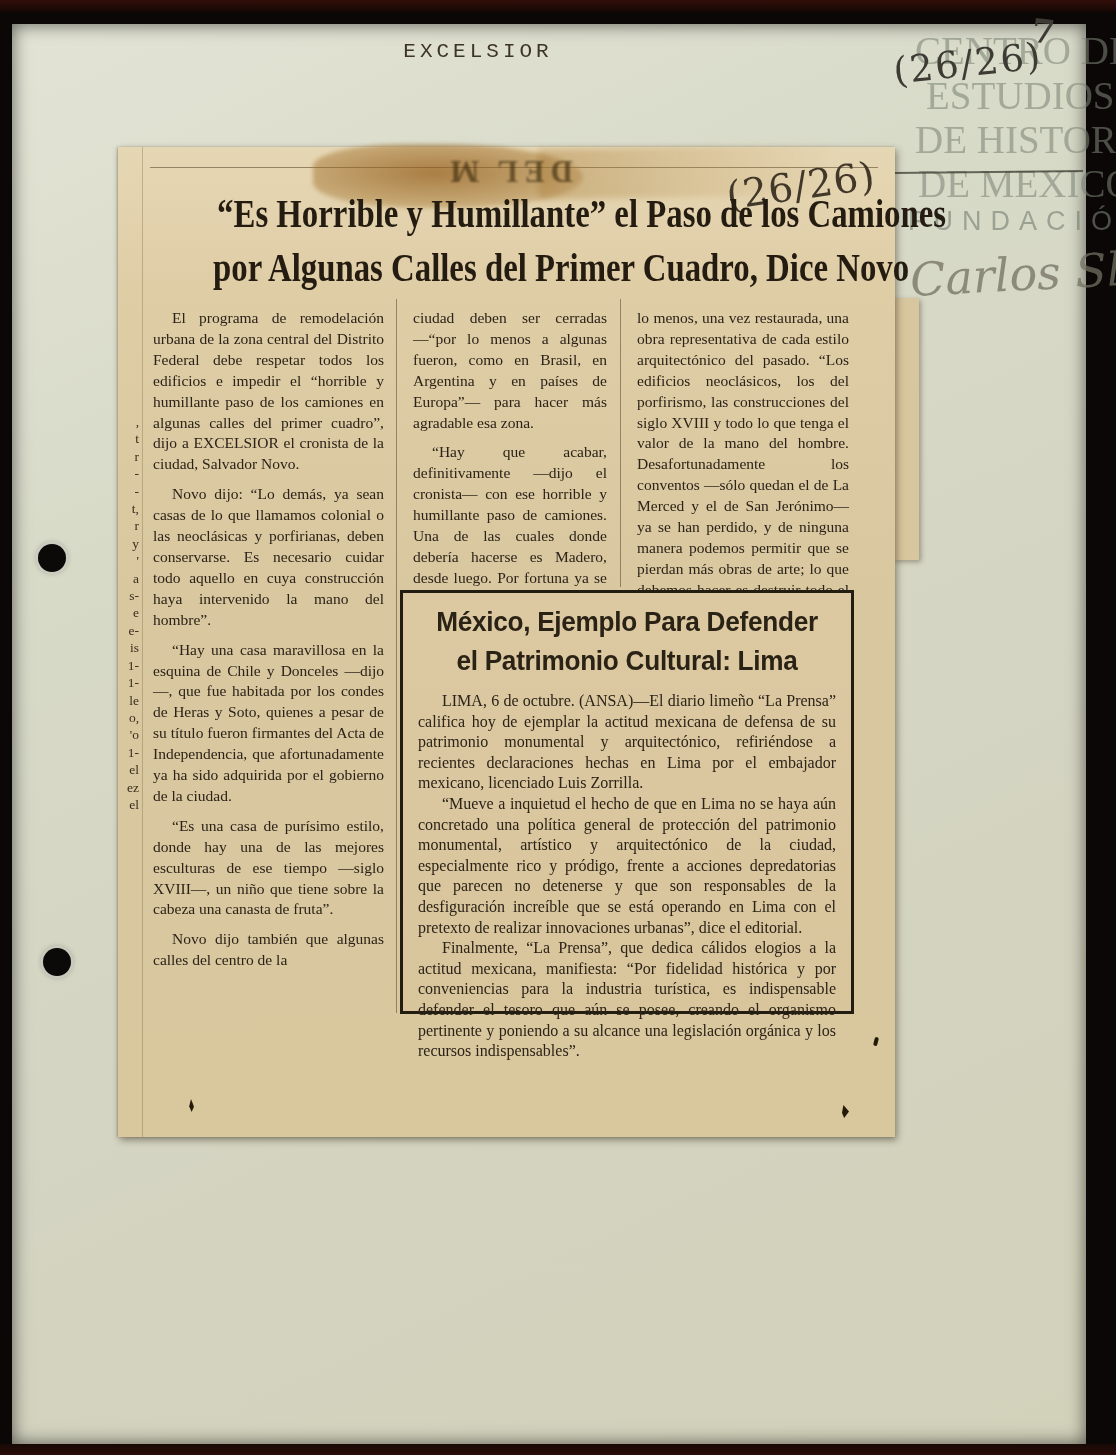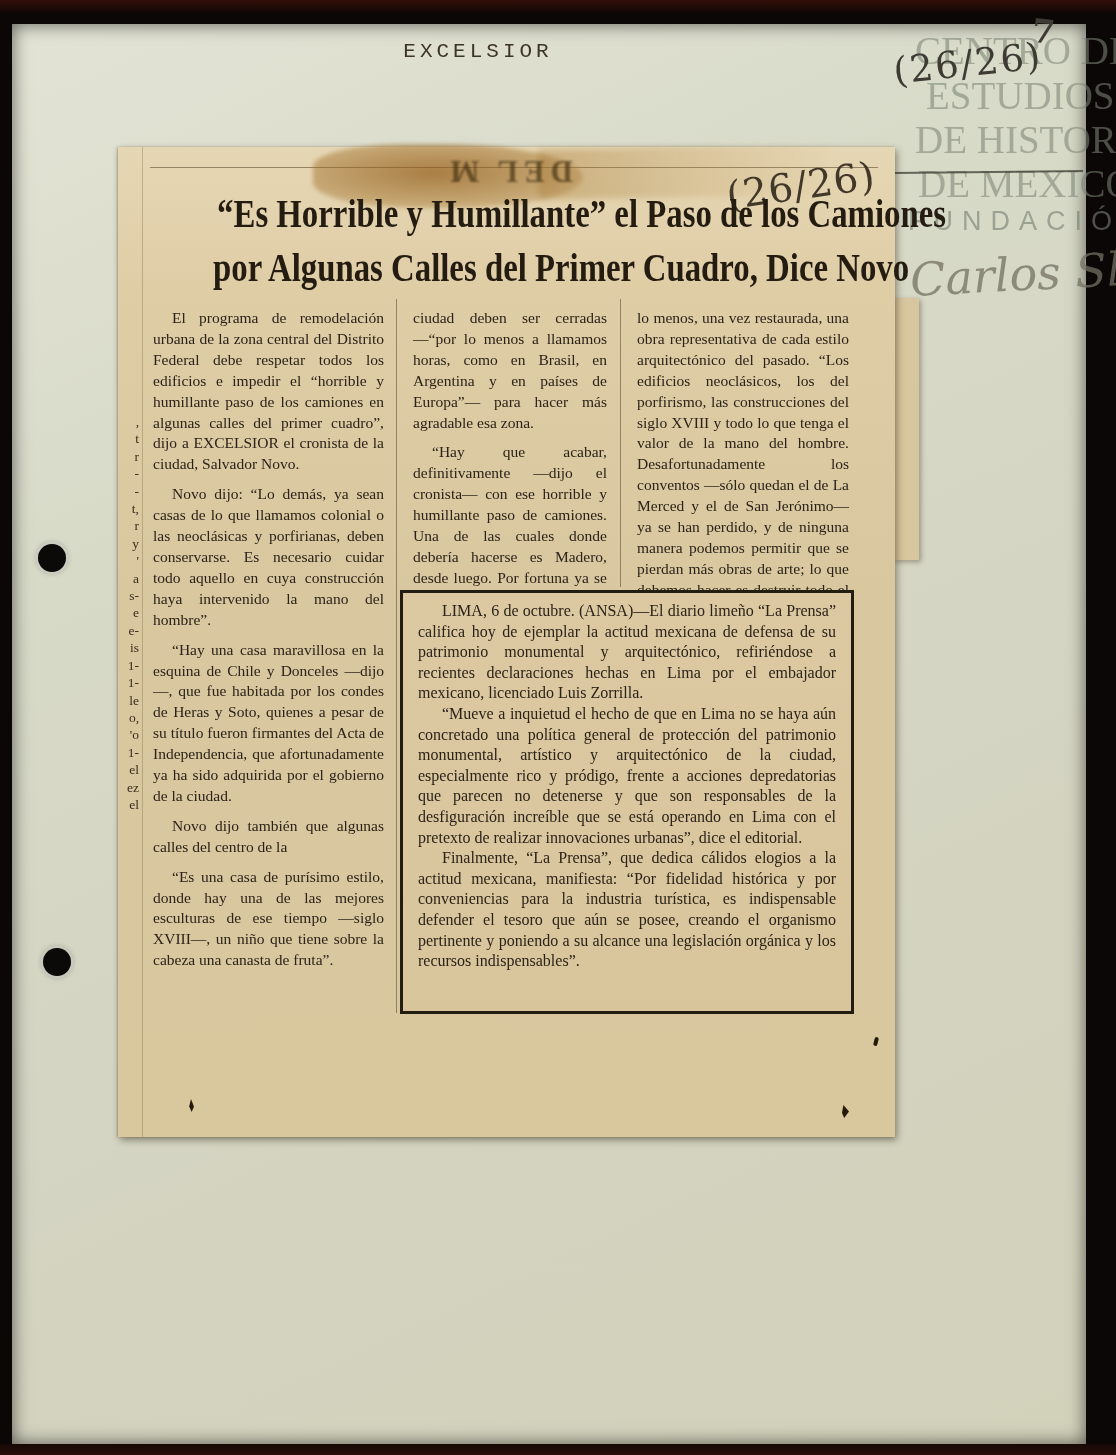--- a/index.html
+++ b/index.html
@@ -152,35 +152,39 @@
 'o
 1-
 el
 ez
 el</div>
 
     <div class="col col1">
       <p>El programa de remodelación urbana de la zona central del Distrito Federal debe respetar todos los edificios e impedir el “horrible y humillante paso de los camiones en algunas calles del primer cuadro”, dijo a EXCELSIOR el cronista de la ciudad, Salvador Novo.</p>
       <p>Novo dijo: “Lo demás, ya sean casas de lo que llamamos colonial o las neoclásicas y porfirianas, deben conservarse. Es necesario cuidar todo aquello en cuya construcción haya intervenido la mano del hombre”.</p>
       <p>“Hay una casa maravillosa en la esquina de Chile y Donceles —dijo—, que fue habitada por los condes de Heras y Soto, quienes a pesar de su título fueron firmantes del Acta de Independencia, que afortunadamente ya ha sido adquirida por el gobierno de la ciudad.</p>
+      <p>“Es una casa de purísimo estilo, donde hay una de las mejores esculturas de ese tiempo —siglo XVIII—, un niño que tiene sobre la cabeza una canasta de fruta”.</p>
       <p>Novo dijo también que algunas calles del centro de la</p>
-      <p>“Es una casa de purísimo estilo, donde hay una de las mejores esculturas de ese tiempo —siglo XVIII—, un niño que tiene sobre la cabeza una canasta de fruta”.</p>
     </div>
     <div class="vrule vr1"></div>
     <div class="col col2">
-      <p class="cont">ciudad deben ser cerradas —“por lo menos a llamamos horas, como en Brasil, en Argentina y en países de Europa”— para hacer más agradable esa zona.</p>
+      <p class="cont">ciudad deben ser cerradas —“por lo menos a algunas fueron, como en Brasil, en Argentina y en países de Europa”— para hacer más agradable esa zona.</p>
       <p>“Hay que acabar, definitivamente —dijo el cronista— con ese horrible y humillante paso de camiones. Una de las cuales donde debería hacerse es Madero, desde luego. Por fortuna ya se ha reglamentado adecuadamente la instalación de los anuncios, y eso va a ayudar mucho”.</p>
       <p>El cronista de la ciudad afirmó que se debe conservar por</p>
     </div>
     <div class="vrule vr2"></div>
     <div class="col col3">
       <p class="cont">lo menos, una vez restaurada, una obra representativa de cada estilo arquitectónico del pasado. “Los edificios neoclásicos, los del porfirismo, las construcciones del siglo XVIII y todo lo que tenga el valor de la mano del hombre. Desafortunadamente los conventos —sólo quedan el de La Merced y el de San Jerónimo— ya se han perdido, y de ninguna manera podemos permitir que se pierdan más obras de arte; lo que debemos hacer es destruir todo el horrendo cemento que en realidad no vale la pena”.</p>
     </div>
 
     <div class="boxed">
+      <div class="boxed-title">
+        <div>México, Ejemplo Para Defender</div>
+        <div>el Patrimonio Cultural: Lima</div>
+      </div>
       <div class="boxed-body">
         <p>LIMA, 6 de octubre. (ANSA)—El diario limeño “La Prensa” califica hoy de ejemplar la actitud mexicana de defensa de su patrimonio monumental y arquitectónico, refiriéndose a recientes declaraciones hechas en Lima por el embajador mexicano, licenciado Luis Zorrilla.</p>
         <p>“Mueve a inquietud el hecho de que en Lima no se haya aún concretado una política general de protección del patrimonio monumental, artístico y arquitectónico de la ciudad, especialmente rico y pródigo, frente a acciones depredatorias que parecen no detenerse y que son responsables de la desfiguración increíble que se está operando en Lima con el pretexto de realizar innovaciones urbanas”, dice el editorial.</p>
         <p>Finalmente, “La Prensa”, que dedica cálidos elogios a la actitud mexicana, manifiesta: “Por fidelidad histórica y por conveniencias para la industria turística, es indispensable defender el tesoro que aún se posee, creando el organismo pertinente y poniendo a su alcance una legislación orgánica y los recursos indispensables”.</p>
       </div>
     </div>
 
     <div class="mark mark-a"></div>
     <div class="mark mark-b"></div>
     <div class="mark mark-c"></div>

